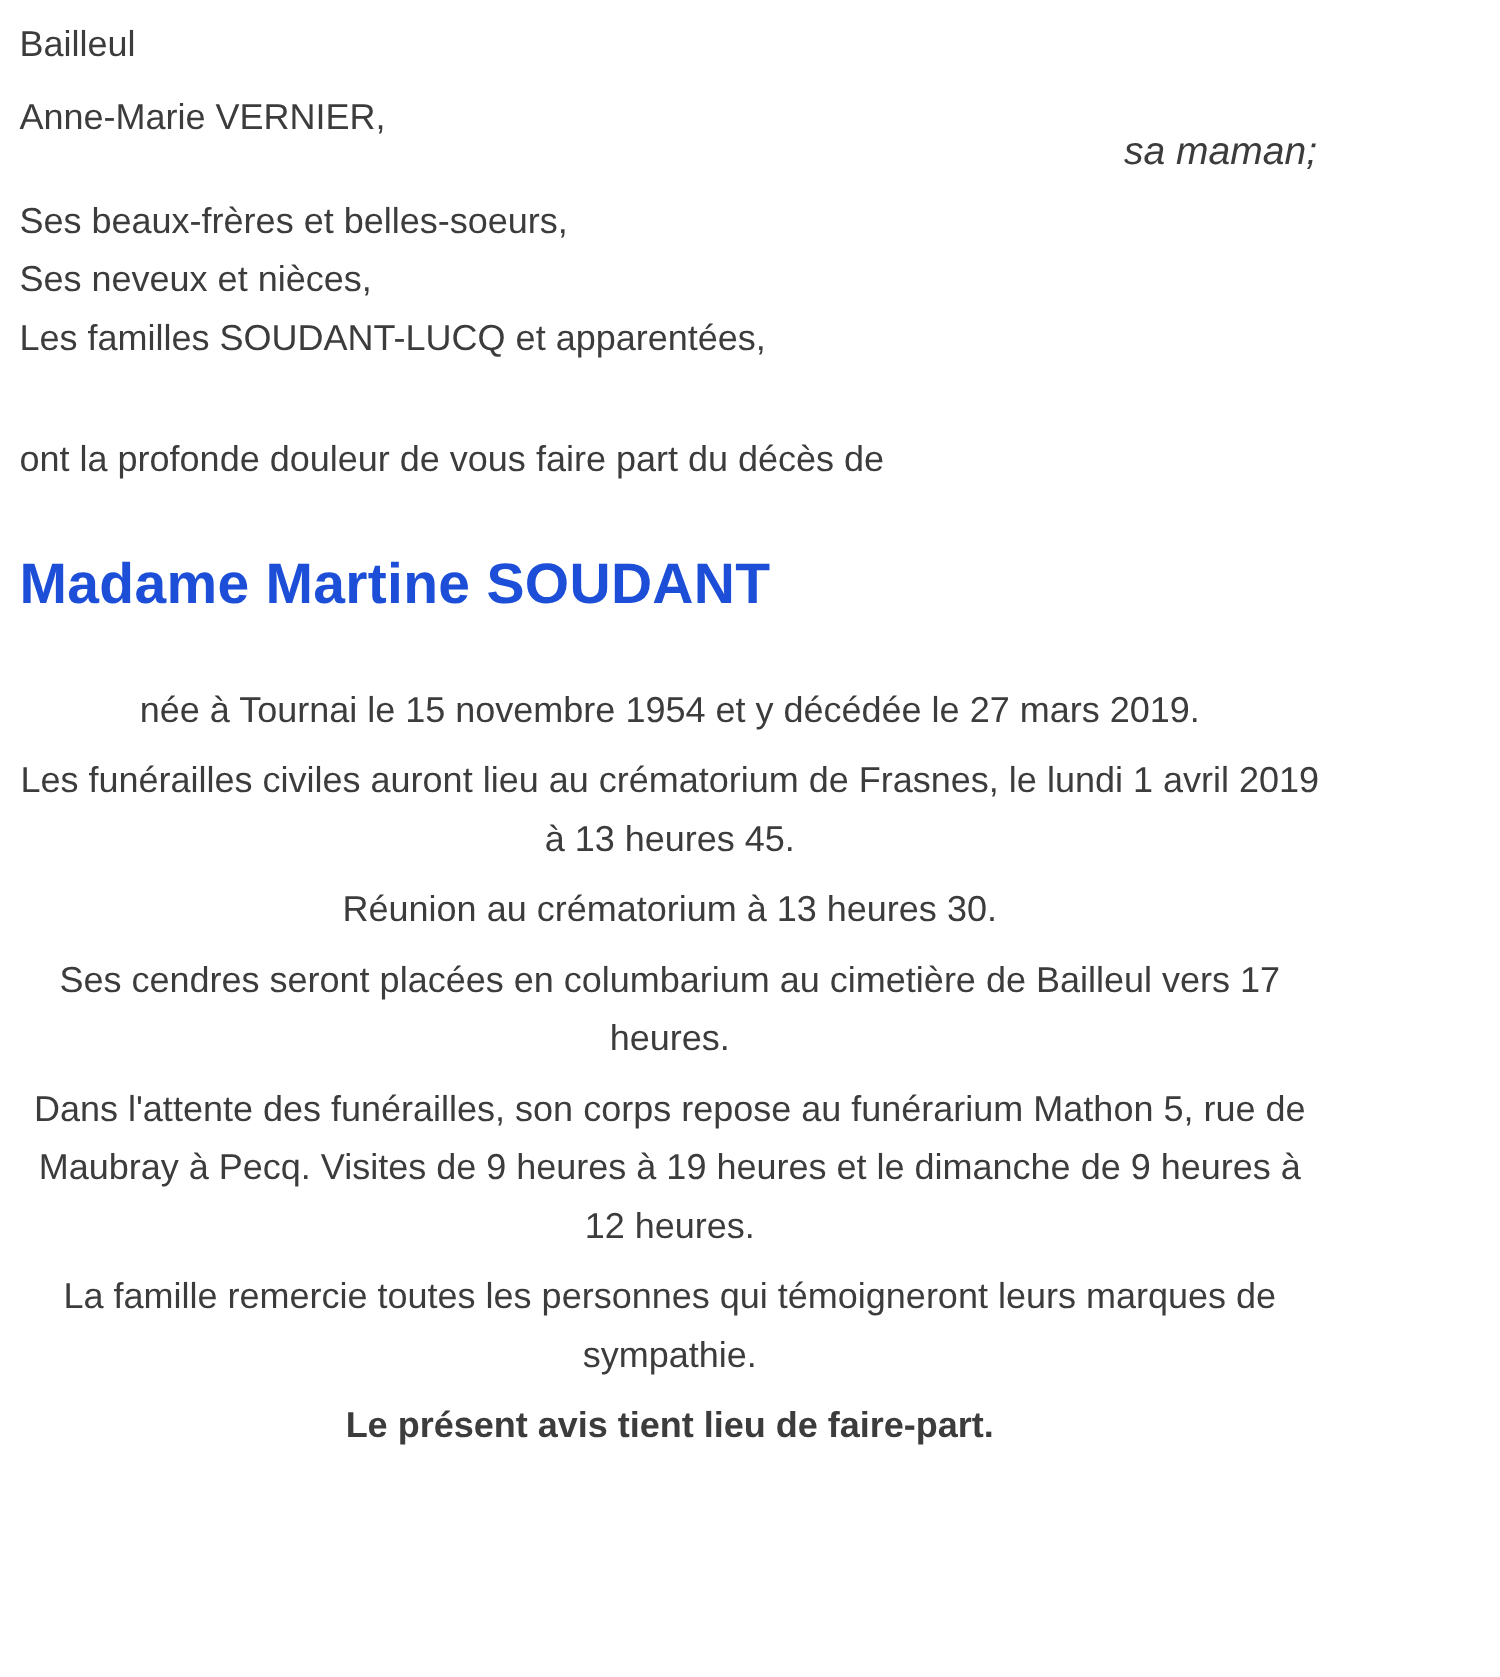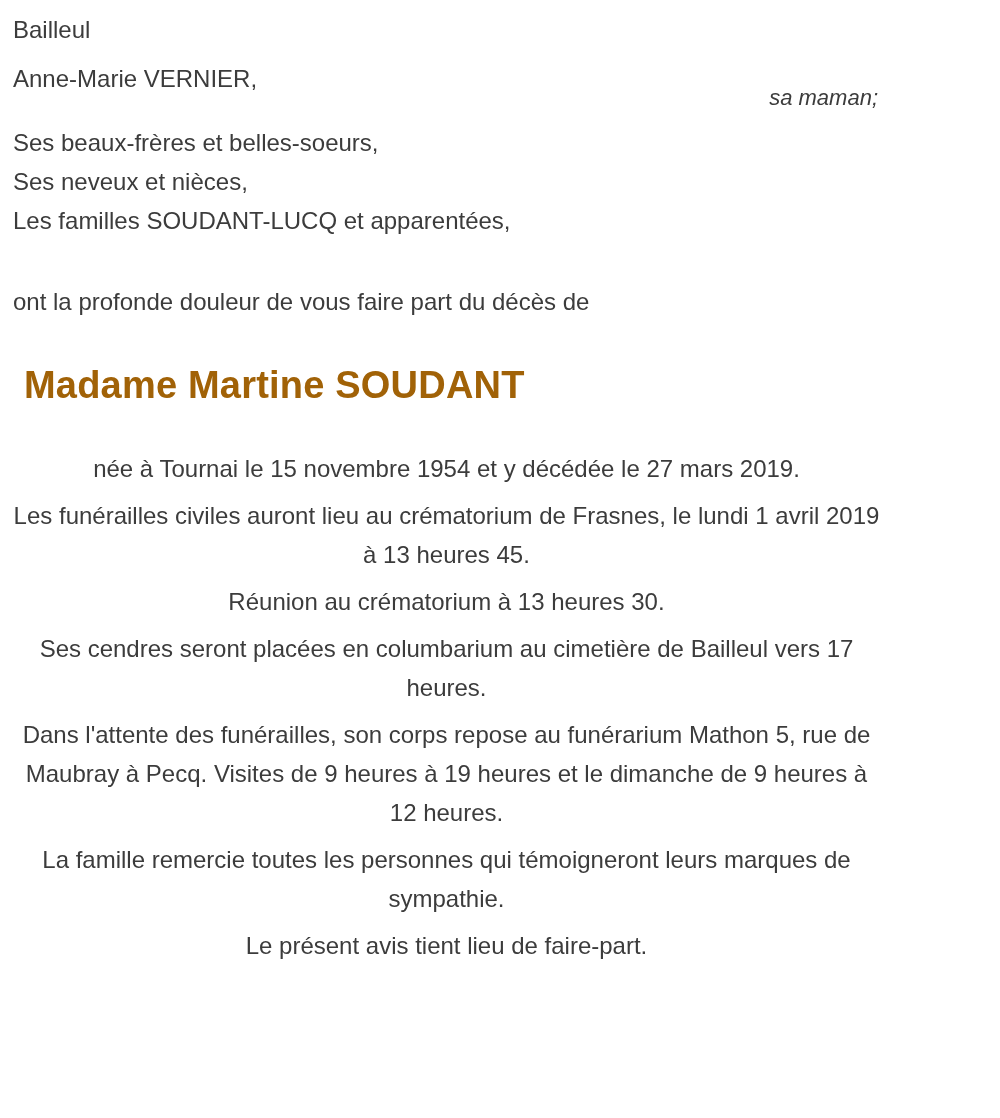--- a/index.html
+++ b/index.html
@@ -32,57 +32,58 @@
     display: flex;
     justify-content: space-between;
     align-items: flex-start;
     margin-bottom: 12px;
   }
   .mother-name {
     font-size: 24px;
     line-height: 39px;
   }
   .relation-note {
-    font-size: 22px;
+    font-size: 26px;
     font-style: italic;
     color: #3c3c3c;
     align-self: flex-end;
     margin-top: 26px;
     padding-right: 2px;
   }
   .family-lines .line {
     line-height: 39px;
   }
   .announcement {
     margin-top: 42px;
     margin-bottom: 0;
   }
   .deceased-name {
     font-size: 38px;
     font-weight: bold;
-    color: #a16207;
-    margin: 42px 0 0 11px;
+    color: #1d4ed8;
+    margin: 42px 0 0 0;
     line-height: 44px;
     letter-spacing: 0.2px;
   }
   .spouse-line {
     margin-top: 52px;
   }
   .details {
     margin-top: 42px;
   }
   .details p {
     font-size: 24px;
     line-height: 39px;
     margin: 0 0 8px 0;
     max-width: 978px;
     text-align: center;
   }
   .details p:last-child {
     margin-bottom: 0;
+    font-weight: bold;
   }
 </style>
 </head>
 <body>
 
 <div class="page">
 
   <p class="line place">Bailleul</p>
 
   <div class="mother-row">

